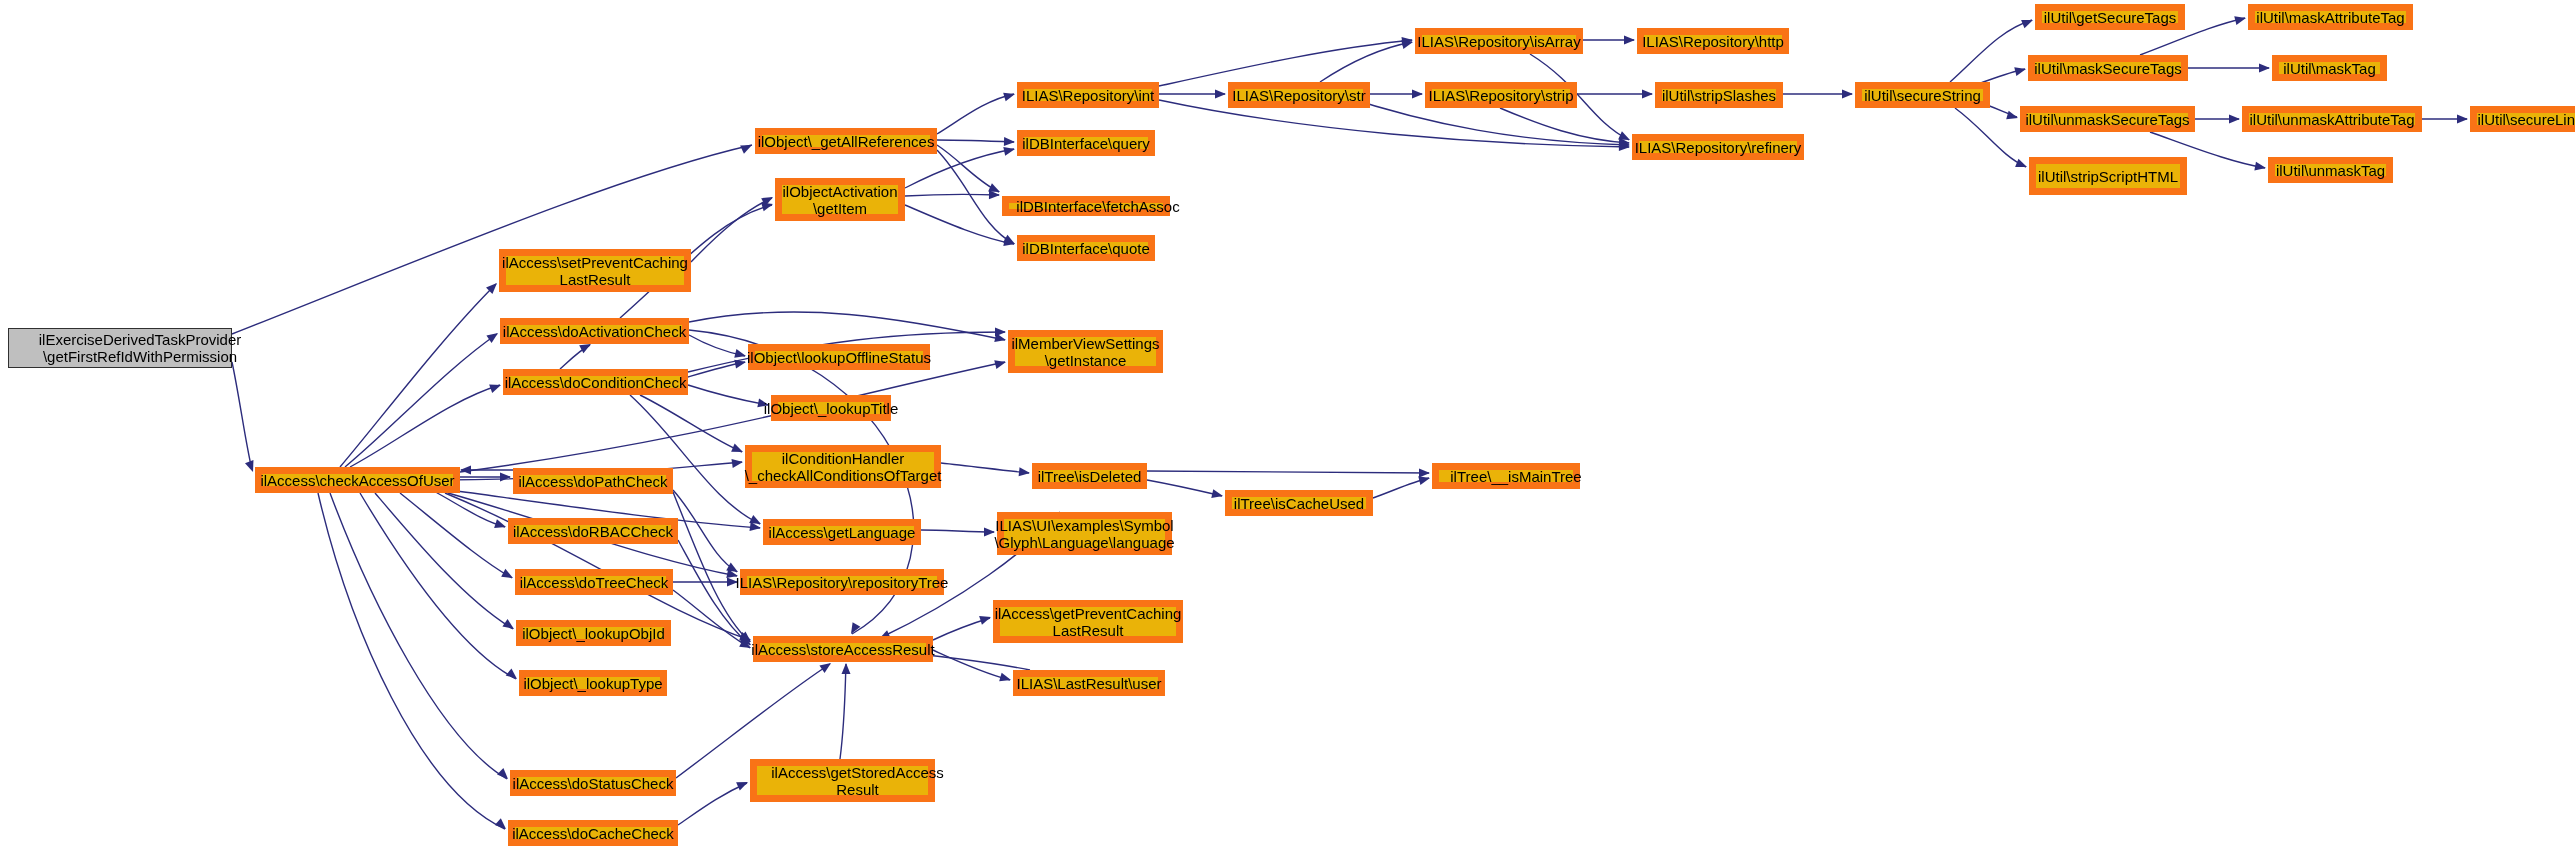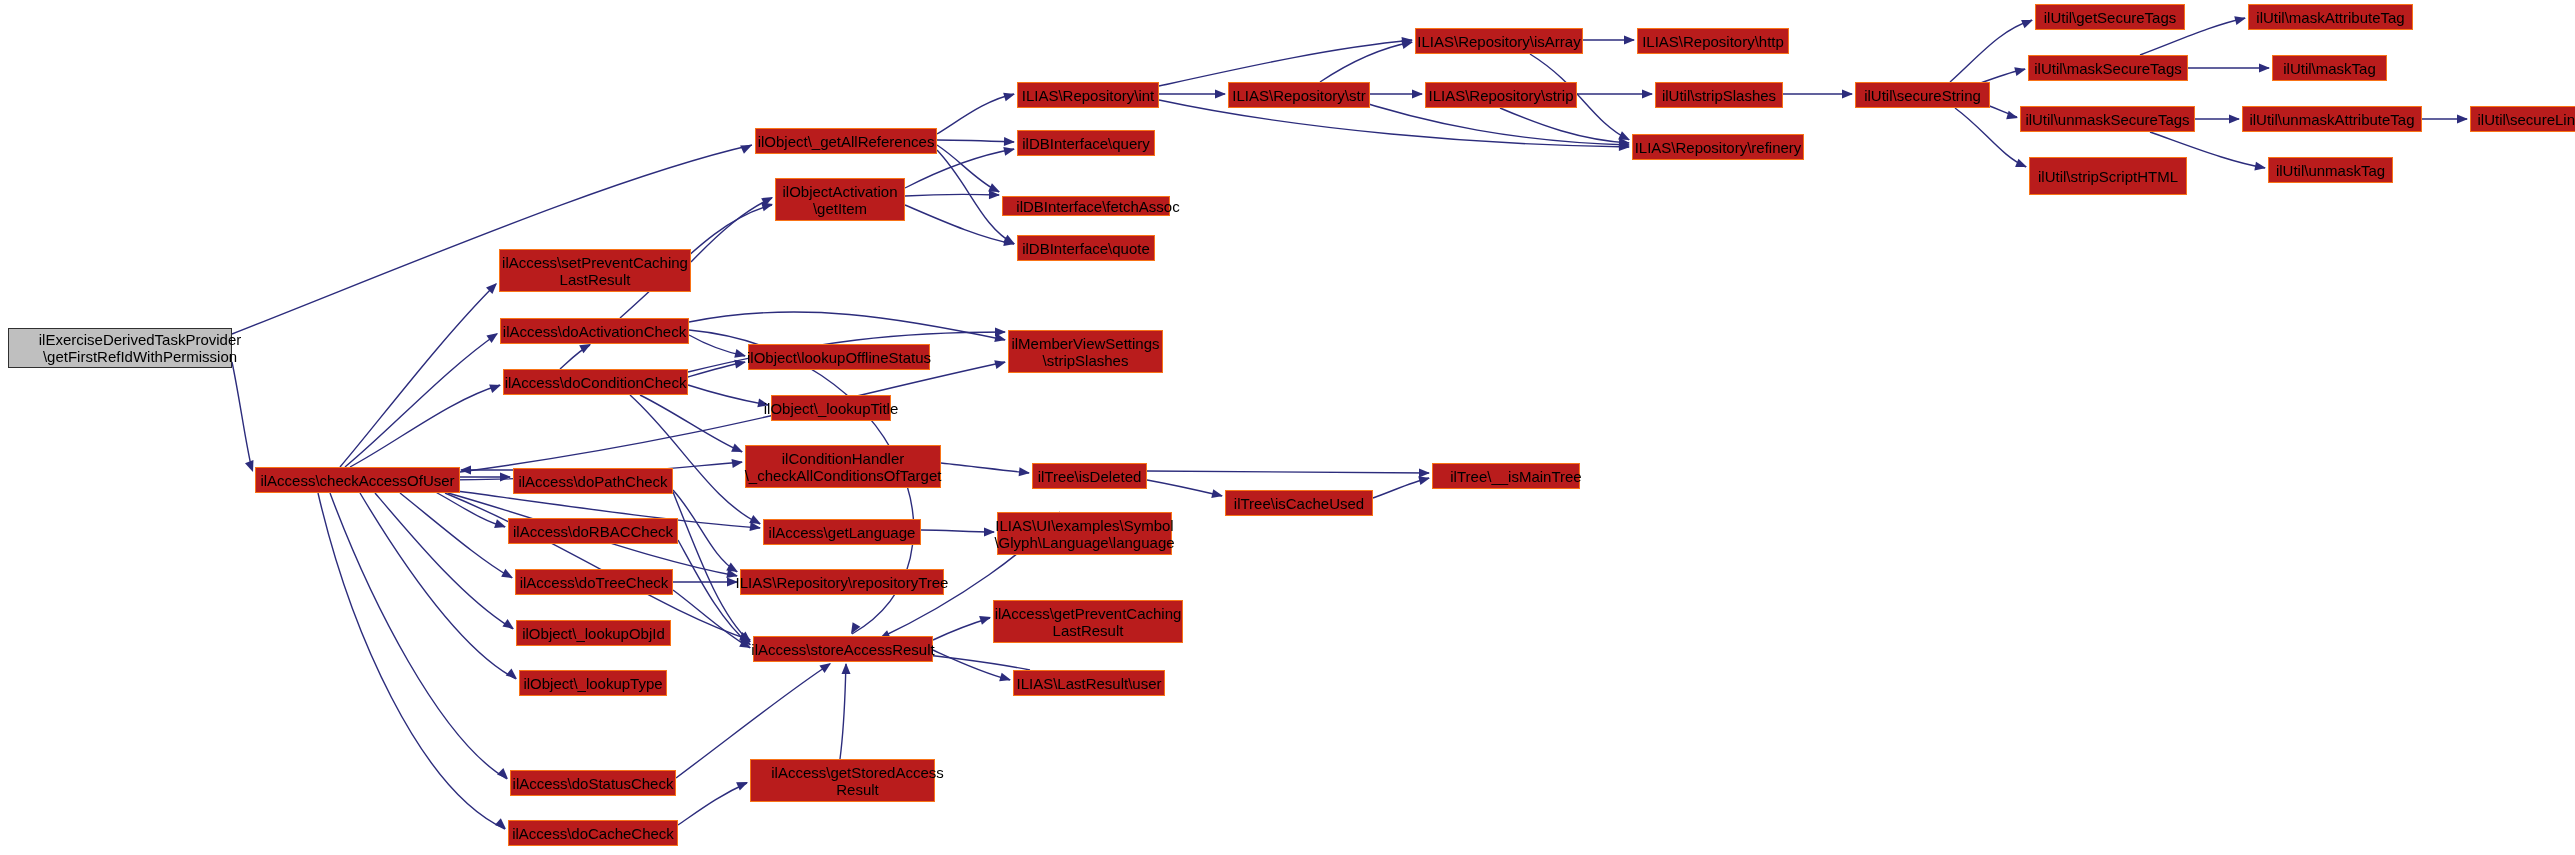--- a/index.html
+++ b/index.html
@@ -19,22 +19,22 @@
     position: absolute;
     left: 0;
     top: 0;
     width: 2575px;
     height: 855px;
     pointer-events: none;
   }
   .node {
     position: absolute;
     box-sizing: border-box;
-    border: 1px solid #f97316;
-    background: #b91c1c;
+    border: 7px solid #f97316;
+    background: #eab308;
     color: #000000;
     font-size: 15px;
     line-height: 17px;
     display: flex;
     align-items: center;
     justify-content: center;
     text-align: center;
     white-space: pre-line;
     padding: 0 4px;
     z-index: 5;
@@ -349,21 +349,21 @@
       <div class="node" style="left: 755px; top: 128px; width: 182px; height: 26px;">ilObject\_getAllReferences</div>
       <div class="node" style="left: 775px; top: 178px; width: 130px; height: 43px;">ilObjectActivation
 \getItem</div>
       <div class="node" style="left: 499px; top: 249px; width: 192px; height: 43px;">ilAccess\setPreventCaching
 LastResult</div>
       <div class="node" style="left: 500px; top: 318px; width: 189px; height: 26px;">ilAccess\doActivationCheck</div>
       <div class="node" style="left: 503px; top: 369px; width: 185px; height: 26px;">ilAccess\doConditionCheck</div>
       <div class="node" style="left: 748px; top: 344px; width: 182px; height: 26px;">ilObject\lookupOfflineStatus</div>
       <div class="node" style="left: 771px; top: 395px; width: 120px; height: 26px;">ilObject\_lookupTitle</div>
       <div class="node" style="left: 1008px; top: 330px; width: 155px; height: 43px;">ilMemberViewSettings
-\stripSlashes</div>
+\getInstance</div>
       <div class="node" style="left: 513px; top: 468px; width: 160px; height: 26px;">ilAccess\doPathCheck</div>
       <div class="node" style="left: 508px; top: 518px; width: 170px; height: 26px;">ilAccess\doRBACCheck</div>
       <div class="node" style="left: 515px; top: 569px; width: 158px; height: 26px;">ilAccess\doTreeCheck</div>
       <div class="node" style="left: 516px; top: 620px; width: 155px; height: 26px;">ilObject\_lookupObjId</div>
       <div class="node" style="left: 519px; top: 670px; width: 148px; height: 26px;">ilObject\_lookupType</div>
       <div class="node" style="left: 510px; top: 770px; width: 166px; height: 26px;">ilAccess\doStatusCheck</div>
       <div class="node" style="left: 508px; top: 820px; width: 170px; height: 26px;">ilAccess\doCacheCheck</div>
       <div class="node" style="left: 745px; top: 445px; width: 196px; height: 43px;">ilConditionHandler
 \_checkAllConditionsOfTarget</div>
       <div class="node" style="left: 763px; top: 519px; width: 158px; height: 26px;">ilAccess\getLanguage</div>

